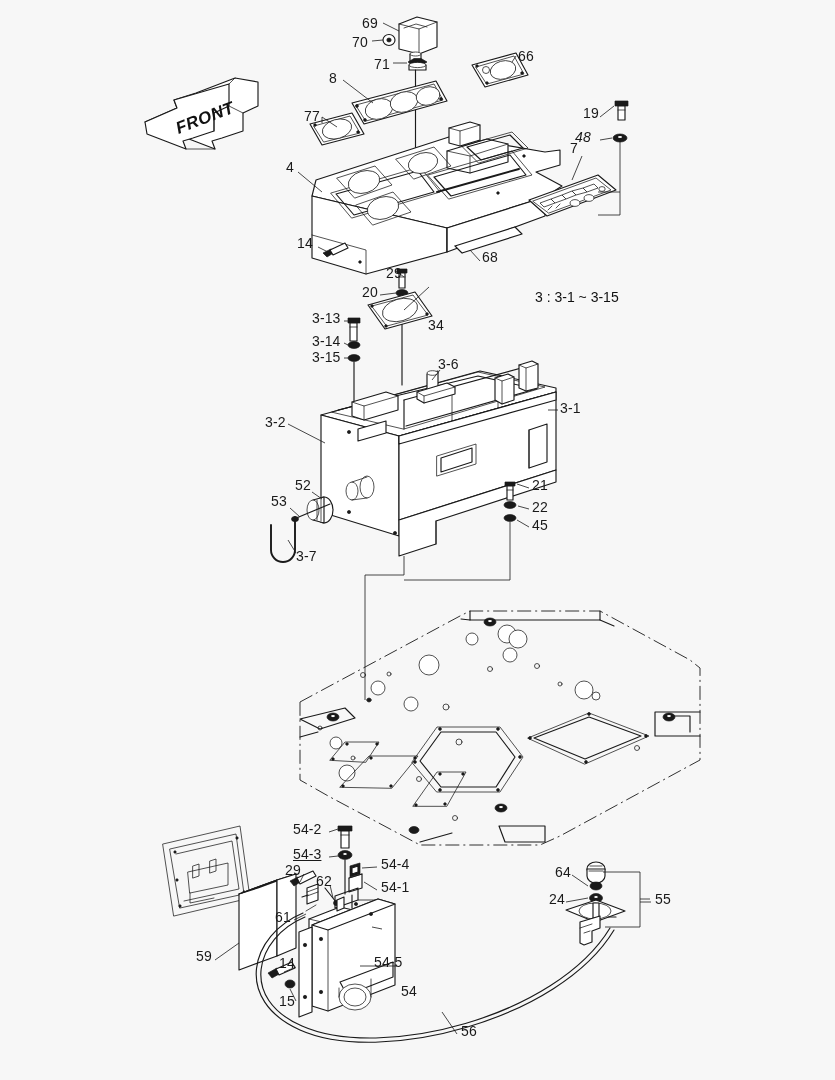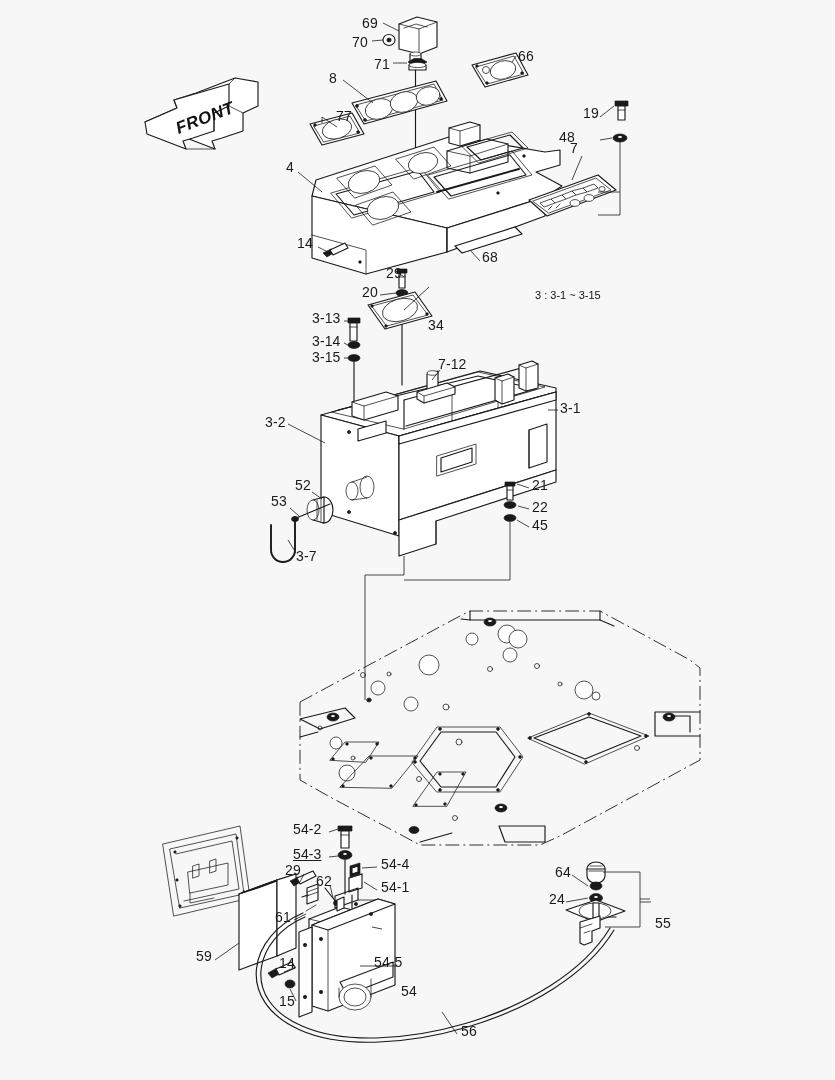--- a/index.html
+++ b/index.html
@@ -11,21 +11,21 @@
   }
   #stage{position:absolute;left:0;top:0;width:835px;height:1080px;background:#f7f7f7;}
   svg.layer{position:absolute;left:0;top:0;width:835px;height:1080px;}
   .lbl{
     position:absolute;
     font-family:"Liberation Sans","DejaVu Sans",sans-serif;
     font-size:14px;color:#1a1a1a;white-space:nowrap;
     letter-spacing:.1px;line-height:1;
   }
   .note{
-    position:absolute;font-size:11px;color:#111;white-space:nowrap;
+    position:absolute;font-size:14px;color:#111;white-space:nowrap;
     font-family:"Liberation Sans","DejaVu Sans",sans-serif;
   }
   .frontlabel{
     position:absolute;font-style:italic;font-weight:bold;font-size:17px;
     color:#111;letter-spacing:.5px;
     transform:rotate(-21deg);transform-origin:0 0;
     font-family:"Liberation Sans","DejaVu Sans",sans-serif;
   }
 </style>
 </head>
@@ -559,34 +559,34 @@
 
   <div class="frontlabel" style="left:173px;top:120px;">FRONT</div>
 
   <div class="note" style="left:535px;top:289px;">3 : 3-1 ~ 3-15</div>
 
   <span class="lbl" style="left:362px;top:16px;">69</span>
   <span class="lbl" style="left:352px;top:35px;">70</span>
   <span class="lbl" style="left:374px;top:57px;">71</span>
   <span class="lbl" style="left:518px;top:49px;">66</span>
   <span class="lbl" style="left:329px;top:71px;">8</span>
-  <span class="lbl" style="left:304px;top:109px;margin-left:32px;">77</span>
+  <span class="lbl" style="left:304px;top:109px;">77</span>
   <span class="lbl" style="left:583px;top:106px;">19</span>
-  <span class="lbl" style="left:559px;top:130px;">48</span>
+  <span class="lbl" style="left:575px;top:130px;font-style:italic;">48</span>
   <span class="lbl" style="left:570px;top:141px;">7</span>
   <span class="lbl" style="left:286px;top:160px;">4</span>
   <span class="lbl" style="left:297px;top:236px;">14</span>
   <span class="lbl" style="left:482px;top:250px;">68</span>
   <span class="lbl" style="left:386px;top:266px;">29</span>
   <span class="lbl" style="left:362px;top:285px;">20</span>
   <span class="lbl" style="left:428px;top:274px;margin-top:44px;">34</span>
   <span class="lbl" style="left:312px;top:311px;">3-13</span>
   <span class="lbl" style="left:312px;top:334px;">3-14</span>
   <span class="lbl" style="left:312px;top:350px;">3-15</span>
-  <span class="lbl" style="left:438px;top:357px;">7-12</span>
+  <span class="lbl" style="left:438px;top:357px;">3-6</span>
   <span class="lbl" style="left:560px;top:401px;">3-1</span>
   <span class="lbl" style="left:265px;top:415px;">3-2</span>
   <span class="lbl" style="left:295px;top:478px;">52</span>
   <span class="lbl" style="left:271px;top:494px;">53</span>
   <span class="lbl" style="left:296px;top:549px;">3-7</span>
   <span class="lbl" style="left:532px;top:478px;">21</span>
   <span class="lbl" style="left:532px;top:500px;">22</span>
   <span class="lbl" style="left:532px;top:518px;">45</span>
   <span class="lbl" style="left:293px;top:822px;">54-2</span>
   <span class="lbl" style="left:293px;top:847px;text-decoration:underline;">54-3</span>
@@ -596,15 +596,15 @@
   <span class="lbl" style="left:316px;top:874px;">62</span>
   <span class="lbl" style="left:275px;top:910px;">61</span>
   <span class="lbl" style="left:374px;top:919px;margin-top:36px;">54-5</span>
   <span class="lbl" style="left:196px;top:949px;">59</span>
   <span class="lbl" style="left:401px;top:956px;margin-top:28px;">54</span>
   <span class="lbl" style="left:279px;top:956px;">14</span>
   <span class="lbl" style="left:279px;top:994px;">15</span>
   <span class="lbl" style="left:461px;top:1024px;">56</span>
   <span class="lbl" style="left:555px;top:865px;">64</span>
   <span class="lbl" style="left:549px;top:892px;">24</span>
-  <span class="lbl" style="left:655px;top:892px;margin-top:24px;">55</span>
+  <span class="lbl" style="left:655px;top:892px;">55</span>
 
 </div>
 
 </body></html>

